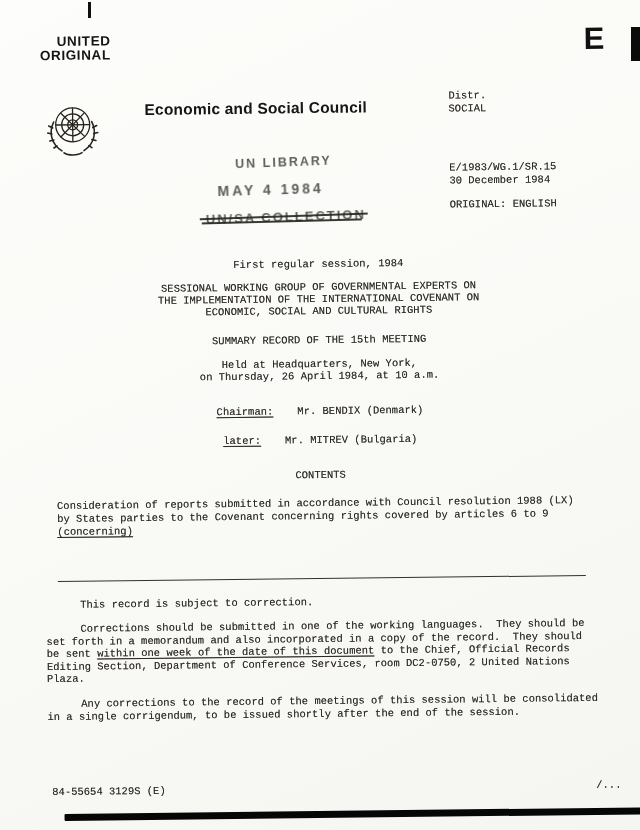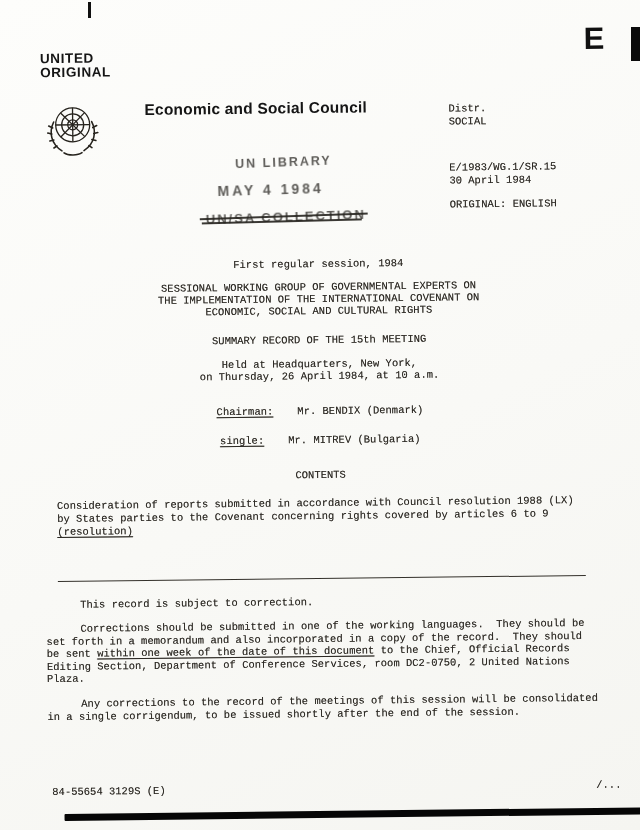--- a/index.html
+++ b/index.html
@@ -18,26 +18,26 @@
   .mono { font-family:"Liberation Mono","DejaVu Sans Mono",monospace; color:#2b2823;
           text-shadow:0 0 0.5px rgba(50,45,38,.55); }
   .abs { position:absolute; }
 
   
   .tick { left:88px; top:2px; width:3px; height:16px; background:#101010; }
   .rightbar { left:631px; top:27px; width:9px; height:34px; background:#0b0b0b; }
   .bottombar { left:60px; top:811px; width:580px; height:7px; background:#060606; border-radius:1px; }
 
   
-  .org { left:44px; top:49px; font-size:13.5px; font-weight:bold; letter-spacing:.6px; line-height:14px; }
+  .org { left:44px; top:32px; font-size:13.5px; font-weight:bold; letter-spacing:.6px; line-height:14px;text-align:right; }
   .doc-letter { left:588px; top:24px; font-size:31px; font-weight:bold; color:#101010; }
   .emblem { left:44px; top:94px; width:64px; height:66px; }
   .council { left:148px; top:99px; font-size:15.5px; font-weight:bold; letter-spacing:.2px; }
 
-  .distr { left:452px; top:104px; font-size:10.5px; line-height:12.5px; }
+  .distr { left:452px; top:91px; font-size:10.5px; line-height:12.5px; }
   .docref { left:452px; top:163px; font-size:10.5px; line-height:12.5px; }
   .original { left:452px; top:200px; font-size:10.5px; }
 
   
   .stamp { position:absolute; font-family:"Liberation Sans",sans-serif; font-weight:bold;
            color:#3c3a36; letter-spacing:2px; filter:blur(.5px); opacity:.82; }
   .stamp1 { left:238px; top:155px; font-size:12.5px; transform:rotate(-1.5deg); }
   .stamp2 { left:220px; top:181px; font-size:14px; letter-spacing:3px; transform:rotate(-1deg); }
   .stamp3 { left:208px; top:209px; font-size:13px; transform:rotate(-1.2deg); }
   .strike { position:absolute; height:2px; background:#26241f; filter:blur(.4px); opacity:.9; }
@@ -117,21 +117,21 @@
 
     <div class="abs council sans">Economic and Social Council</div>
 
     <div class="abs distr mono">
       <div>Distr.</div>
       <div>SOCIAL</div>
     </div>
 
     <div class="abs docref mono">
       <div>E/1983/WG.1/SR.15</div>
-      <div>30 April 1984</div>
+      <div>30 December 1984</div>
     </div>
 
     <div class="abs original mono">ORIGINAL:  ENGLISH</div>
 
     <div class="stamp stamp1">UN LIBRARY</div>
     <div class="stamp stamp2">MAY  4 1984</div>
     <div class="stamp stamp3">UN/SA COLLECTION</div>
     <div class="strike strike1"></div>
     <div class="strike strike2"></div>
 
@@ -148,29 +148,29 @@
     <div class="cline mono held">
       <div>Held at Headquarters, New York,</div>
       <div>on Thursday, 26 April 1984, at 10 a.m.</div>
     </div>
 
     <div class="cline mono chair">
       <span class="u lbl-gap">Chairman:</span><span>Mr. BENDIX (Denmark)</span>
     </div>
 
     <div class="cline mono later">
-      <span class="u lbl-gap">single:</span><span>Mr. MITREV (Bulgaria)</span>
+      <span class="u lbl-gap">later:</span><span>Mr. MITREV (Bulgaria)</span>
     </div>
 
     <div class="cline mono contents-h">CONTENTS</div>
 
     <div class="abs mono contents-p">
       <div>Consideration of reports submitted in accordance with Council resolution 1988 (LX)</div>
       <div>by States parties to the Covenant concerning rights covered by articles 6 to 9</div>
-      <div><span class="u">(resolution)</span></div>
+      <div><span class="u">(concerning)</span></div>
     </div>
 
     <div class="abs rule"></div>
 
     <div class="fnote mono fn1">This record is subject to correction.</div>
 
     <div class="fnote mono fn2"><span>Corrections should be submitted in one of the working languages.  They should be set forth in a memorandum and also incorporated in a copy of the record.  They should be sent </span><span class="u">within one week of the date of this document</span><span> to the Chief, Official Records Editing Section, Department of Conference Services, room DC2-0750, 2 United Nations Plaza.</span></div>
 
     <div class="fnote mono fn3">Any corrections to the record of the meetings of this session will be consolidated in a single corrigendum, to be issued shortly after the end of the session.</div>
 

